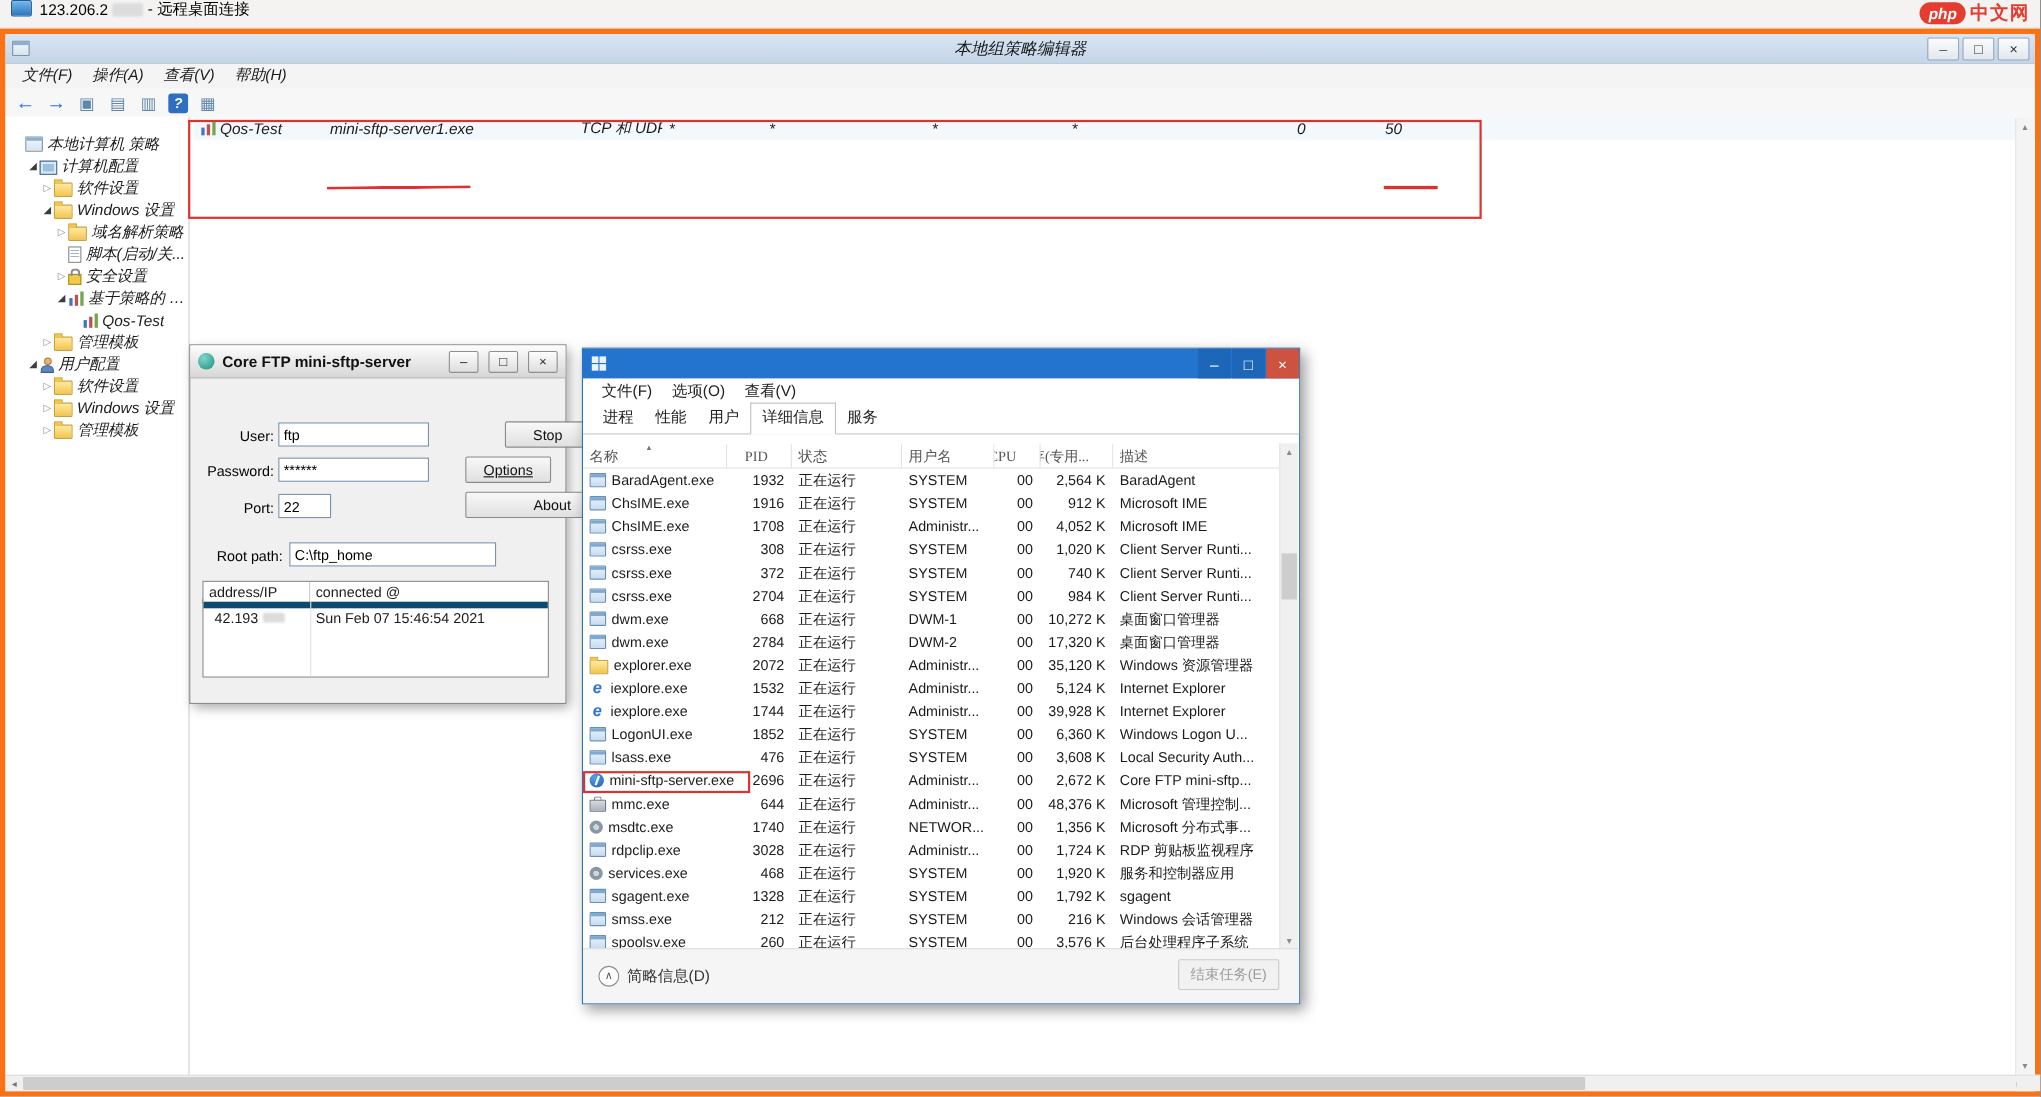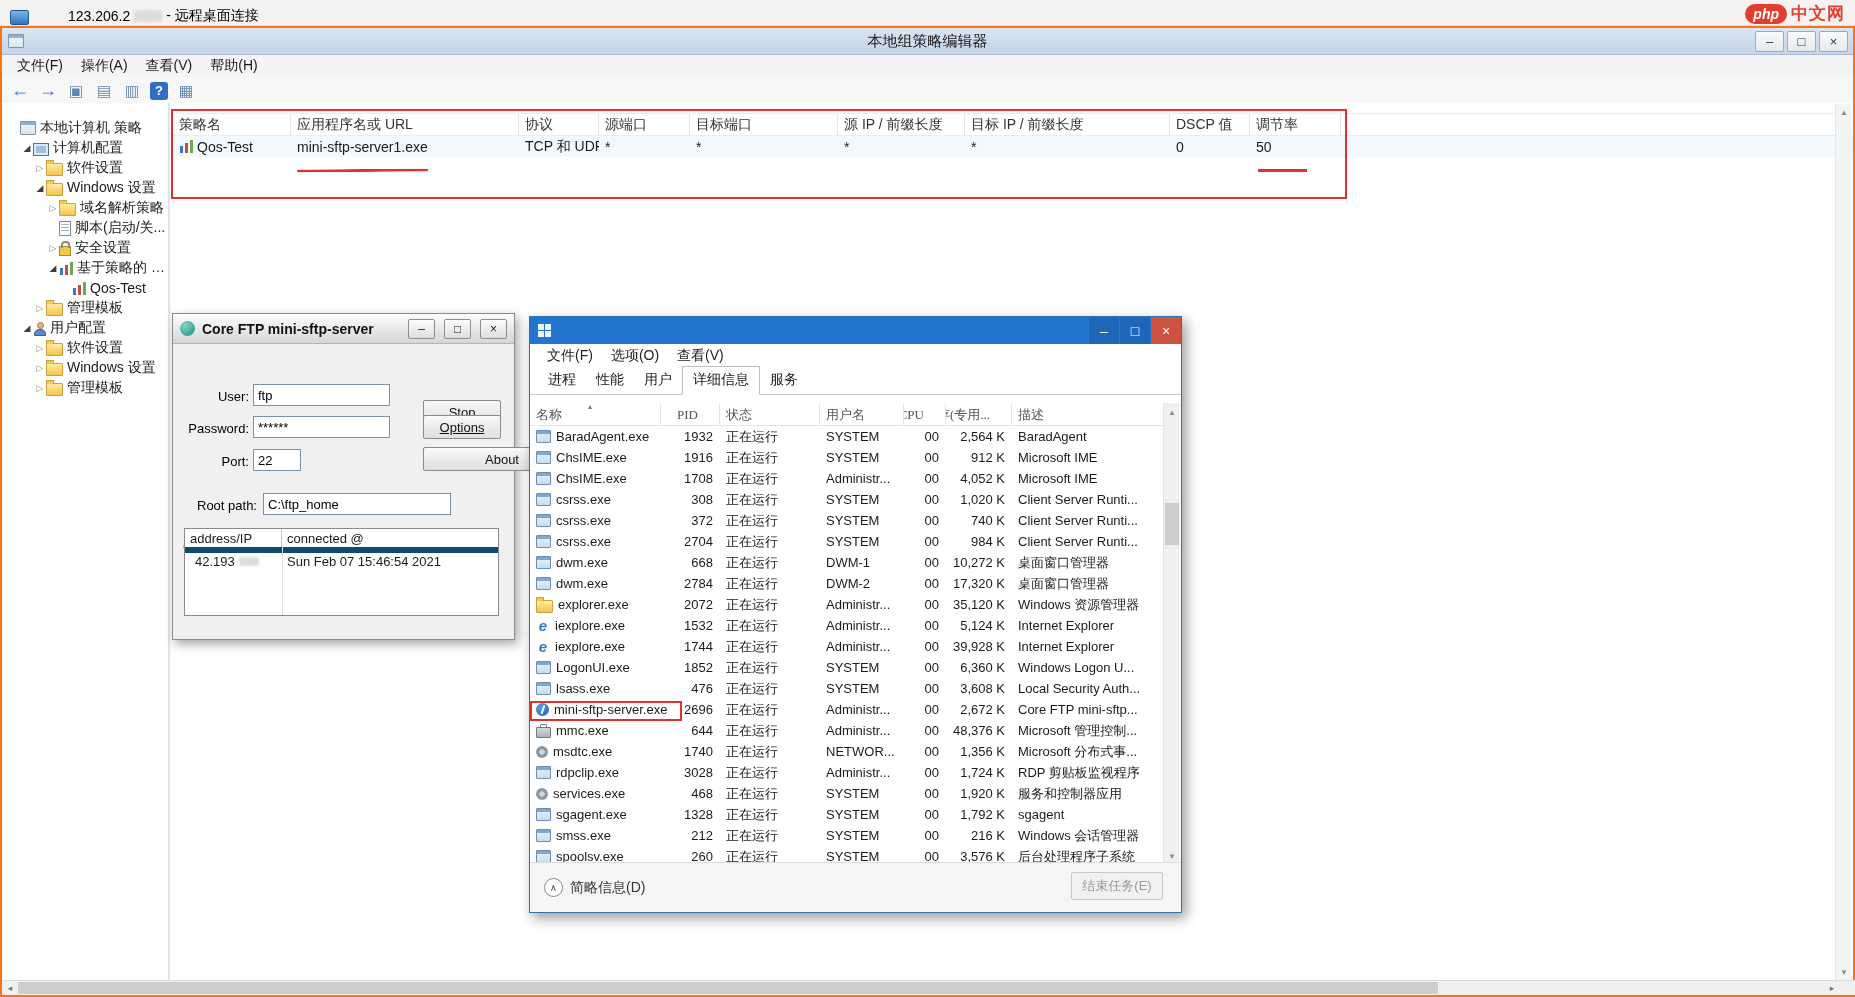--- a/index.html
+++ b/index.html
@@ -2,32 +2,32 @@
 <html><head>
 <meta charset="utf-8">
 <style>
   html,body{margin:0;padding:0;background:#222;}
   #screen{position:relative;width:1855px;height:997px;background:#fff;overflow:hidden;
           font-family:"Liberation Sans","DejaVu Sans",sans-serif;font-size:14px;color:#1b1b1b;}
   .icon{display:inline-block;flex:none;}
 
   
   #rdp-bar{position:absolute;left:0;top:0;width:100%;height:26px;background:#f4f3f1;
-           display:flex;align-items:flex-end;padding:0 10px;box-sizing:border-box;border-bottom:1px solid #e2e0de;gap:32px;}
+           display:flex;align-items:flex-start;padding:0 10px;box-sizing:border-box;border-bottom:1px solid #e2e0de;}
   .rdp-icon{width:17px;height:13px;background:linear-gradient(#74b7e8,#2a76c1);border:1px solid #1d5a96;border-radius:2px;margin-right:7px;}
   .rdp-title{font-size:14px;color:#000;display:flex;align-items:center;}
   .blur-box{display:inline-block;width:28px;height:12px;background:#dcdcdc;border-radius:2px;margin:0 4px;filter:blur(1px);}
   .rdp-right{margin-left:auto;display:flex;align-items:center;gap:10px;}
   .php-logo{display:flex;align-items:center;gap:4px;}
   .php-pill{background:#e43d30;color:#fff;border-radius:10px;padding:2px 8px;font-weight:bold;font-style:italic;font-size:14px;}
   .php-cn{color:#e43d30;font-weight:bold;font-size:17px;letter-spacing:1px;}
 
   
   #gpedit{position:absolute;left:0;top:26px;width:1855px;height:971px;background:#fff;
-          border:2px solid #f97316;box-sizing:border-box;}
+          border:5px solid #f97316;box-sizing:border-box;font-style:italic;}
   .gp-titlebar{height:26px;background:linear-gradient(#dae5f2,#c3d5e8);border-bottom:1px solid #a8bdd2;position:relative;display:flex;align-items:center;}
   .gp-titlebar .console-icon{margin-left:6px;}
   .gp-title{position:absolute;left:0;right:0;text-align:center;font-size:15px;color:#161616;}
   .gp-winbtns{position:absolute;right:5px;top:3px;display:flex;gap:3px;z-index:2;}
   .winbtn{width:27px;height:19px;display:flex;align-items:center;justify-content:center;font-size:13px;color:#333;
           background:linear-gradient(#fbfbfb,#e2e8ef);border:1px solid #9aa9bc;border-radius:2px;}
   .gp-menubar{height:22px;background:#f4f4f4;display:flex;align-items:center;padding-left:6px;font-size:14px;}
   .menu-item{padding:1px 9px;}
   .gp-toolbar{height:27px;background:#f7f7f7;border-bottom:1px solid #dcdcdc;display:flex;align-items:center;padding-left:8px;gap:8px;}
   .tb-icon{width:20px;height:20px;display:flex;align-items:center;justify-content:center;font-size:15px;color:#5f87ad;}
@@ -282,32 +282,20 @@
             <span class="tree-label">Windows 设置</span>
           </div>
 
           <div class="tree-item" style="padding-left: 32px;">
             <span class="exp closed"></span>
             <span class="icon folder-icon"></span>
             <span class="tree-label">管理模板</span>
           </div>
         </div>
       <div class="gp-content">
-        <div class="qos-header">
-
-        <span class="qos-hcell">策略名</span>
-            <span class="qos-hcell">应用程序名或 URL</span>
-            <span class="qos-hcell">协议</span>
-            <span class="qos-hcell">源端口</span>
-            <span class="qos-hcell">目标端口</span>
-            <span class="qos-hcell">源 IP / 前缀长度</span>
-            <span class="qos-hcell">目标 IP / 前缀长度</span>
-            <span class="qos-hcell">DSCP 值</span>
-            <span class="qos-hcell">调节率</span>
-          </div>
         <div class="qos-row">
           <span class="qos-cell">
             <span class="chart-icon icon"></span>
             <span>Qos-Test</span>
           </span>
           <span class="qos-cell">mini-sftp-server1.exe</span>
           <span class="qos-cell">TCP 和 UDP</span>
           <span class="qos-cell">*</span>
           <span class="qos-cell">*</span>
           <span class="qos-cell">*</span>
@@ -332,21 +320,21 @@
   <div id="coreftp">
     <div class="cf-titlebar">
       <span class="coreftp-icon icon"></span>
       <span class="cf-title">Core FTP mini-sftp-server</span>
       <span class="cf-winbtn">–</span>
       <span class="cf-winbtn">□</span>
       <span class="cf-winbtn">×</span>
     </div>
     <span class="cf-label" style="left:4px;top:75px;width:72px;">User:</span>
     <input class="cf-input" style="left: 80px; top: 70px; width: 137px;" readonly="" value="ftp">
-    <div class="cf-btn" style="top:86px;">Stop</div>
+    <div class="cf-btn" style="top:69px;margin-left:36px;">Stop</div>
     <span class="cf-label" style="left:4px;top:107px;width:72px;">Password:</span>
     <input class="cf-input" style="left: 80px; top: 102px; width: 137px;" readonly="" value="******">
     <div class="cf-btn" style="top:101px;text-decoration:underline;">Options</div>
     <span class="cf-label" style="left:4px;top:140px;width:72px;">Port:</span>
     <input class="cf-input" style="left: 80px; top: 135px; width: 48px;" readonly="" value="22">
     <div class="cf-btn" style="top:133px;padding-left:40px;">About</div>
     <span class="cf-label" style="left:0px;top:184px;width:84px;">Root path:</span>
     <input class="cf-input" style="left: 90px; top: 179px; width: 188px;" readonly="" value="C:\ftp_home">
     <span class="cf-label" style="left:10px;top:225px;width:100px;text-align:left;">Connections:</span>
     <div class="conn-list">

